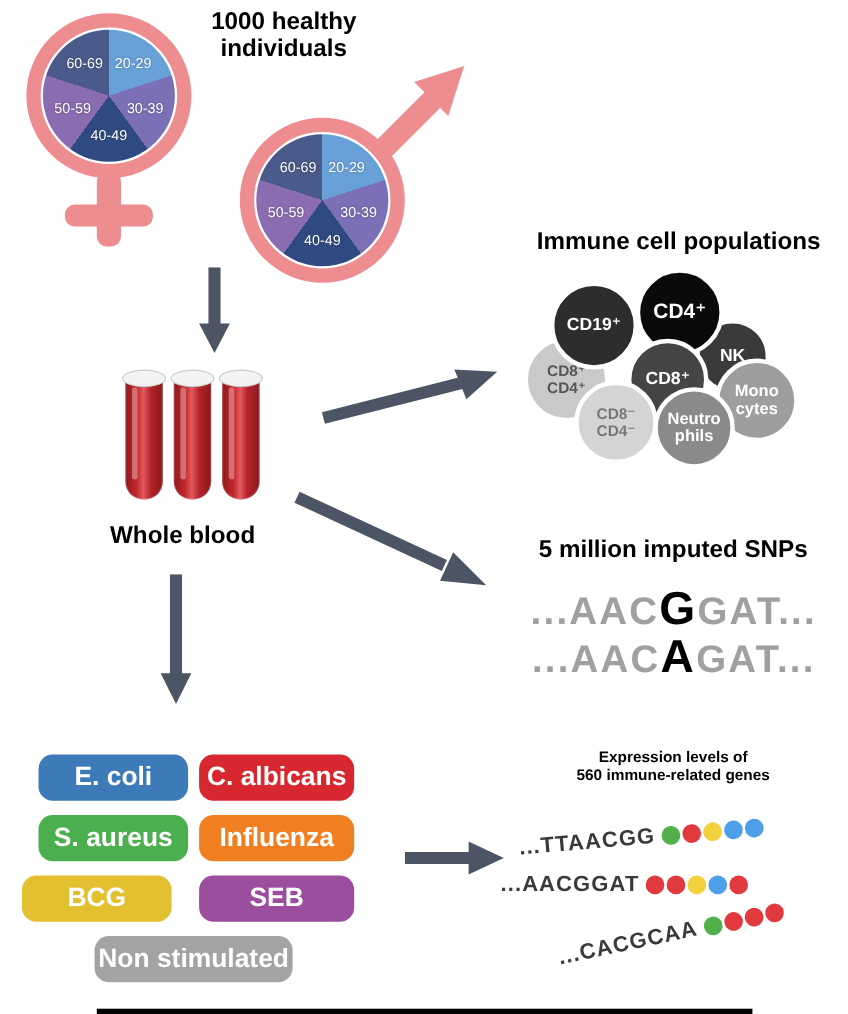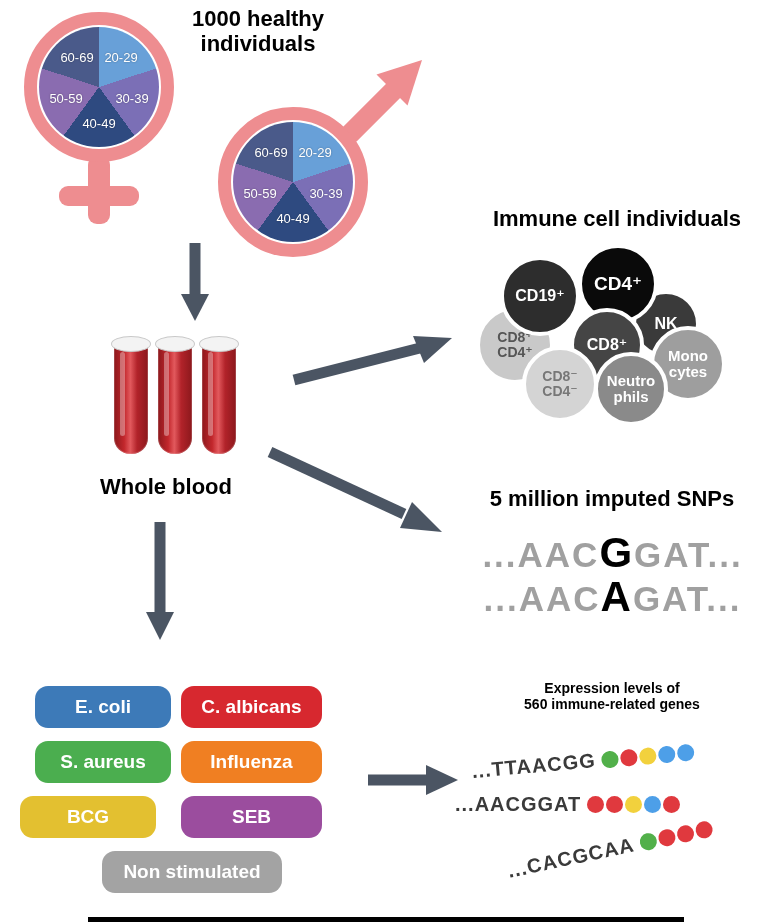--- a/index.html
+++ b/index.html
@@ -56,28 +56,28 @@
   .cell-neutro { left:594px; top:352px; width:74px; height:74px; font-size:15px; }
 
   
   .snp-line { position:absolute; left:440px; width:345px; text-align:center; font-weight:bold; letter-spacing:2px; color:#a0a0a0; font-size:35px; line-height:1; }
   .snp-line-1 { top:532px; }
   .snp-line-2 { top:576px; }
   .seq-var { color:#000; font-size:42px; }
 
   
   .pill { position:absolute; height:42px; border-radius:13px; display:flex; align-items:center; justify-content:center;
-          color:#fff; font-weight:bold; font-size:19px; background:#999; }
+          color:#fff; font-weight:bold; font-size:24px; background:#999; }
   .pill-ecoli     { left:35px;  top:686px; width:136px; }
   .pill-albicans  { left:181px; top:686px; width:141px; }
   .pill-aureus    { left:35px;  top:741px; width:136px; }
   .pill-influenza { left:181px; top:741px; width:141px; }
   .pill-bcg       { left:20px;  top:796px; width:136px; }
   .pill-seb       { left:181px; top:796px; width:141px; }
-  .pill-nonstim   { left:102px;  top:851px; width:180px; }
+  .pill-nonstim   { left:86px;  top:851px; width:180px; }
 
   
   .expr-row { position:absolute; display:flex; align-items:center; gap:6px; transform-origin:left center; }
   .expr-seq { font-weight:bold; font-size:20px; color:#3a3a3a; letter-spacing:1px; white-space:nowrap; }
   .expr-dots { display:flex; gap:2px; }
   .dot { width:17px; height:17px; border-radius:50%; display:inline-block; }
   .expr-row-1 { left:472px; top:760px; transform:rotate(-5deg); }
   .expr-row-2 { left:455px; top:793px; transform:rotate(0deg); }
   .expr-row-3 { left:508px; top:860px; transform:rotate(-12deg); }
 
@@ -146,21 +146,21 @@
     <polygon points="58,3 58,33 90,18" fill="#4b5563"></polygon>
   </svg>
 
   <div>
     <div class="tube tube-1"></div>
     <div class="tube tube-2"></div>
     <div class="tube tube-3"></div>
     <div class="fig-title t-blood">Whole blood</div>
   </div>
 
-  <div class="fig-title t-immune">Immune cell individuals</div>
+  <div class="fig-title t-immune">Immune cell populations</div>
 
   <div class="cell cell-cd8cd4" style="background-color: rgb(201, 201, 201); color: rgb(85, 85, 85);">
     <span class="cell-label">CD8⁺
 CD4⁺</span>
   </div>
   <div class="cell cell-cd19" style="background-color: rgb(45, 45, 45); color: rgb(255, 255, 255);">
     <span class="cell-label">CD19⁺</span>
   </div>
   <div class="cell cell-nk" style="background-color: rgb(58, 58, 58); color: rgb(255, 255, 255);">
     <span class="cell-label">NK</span>

